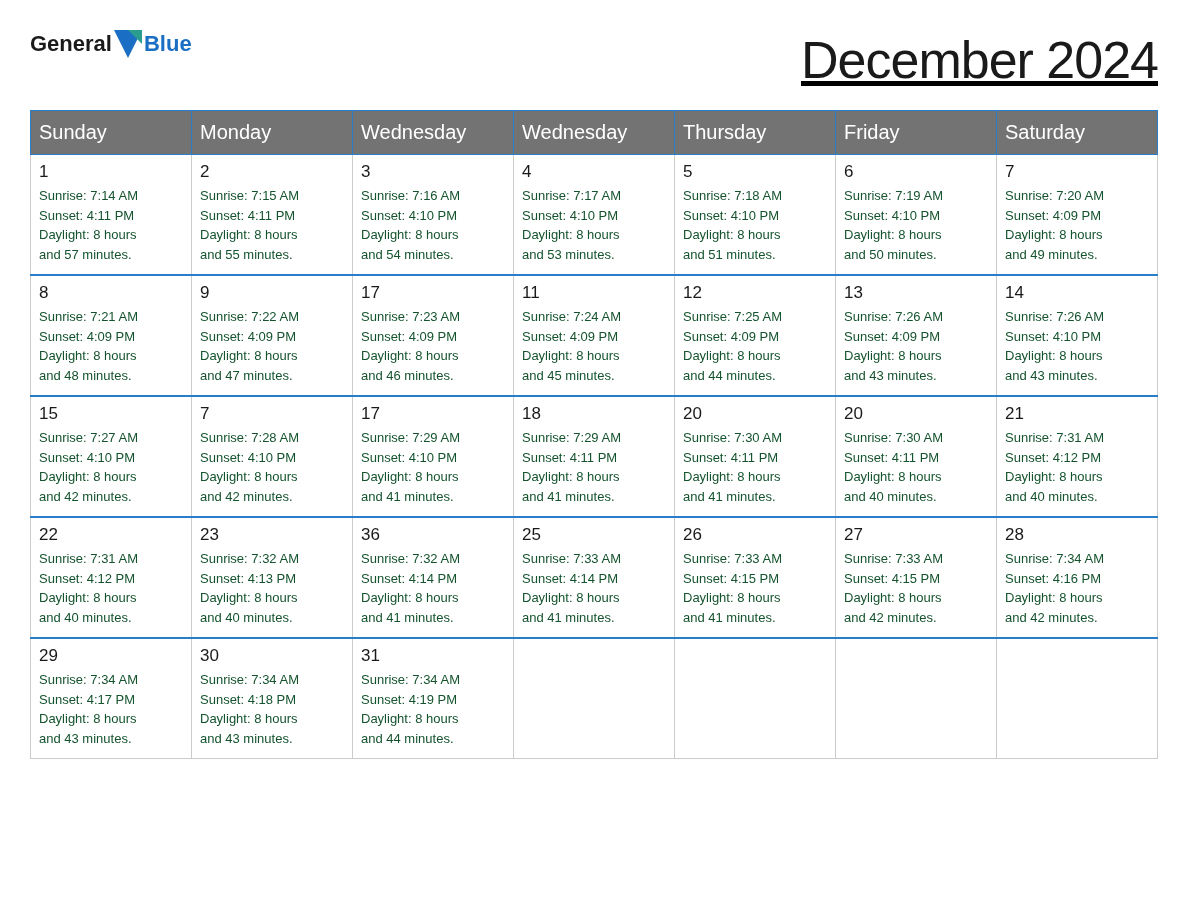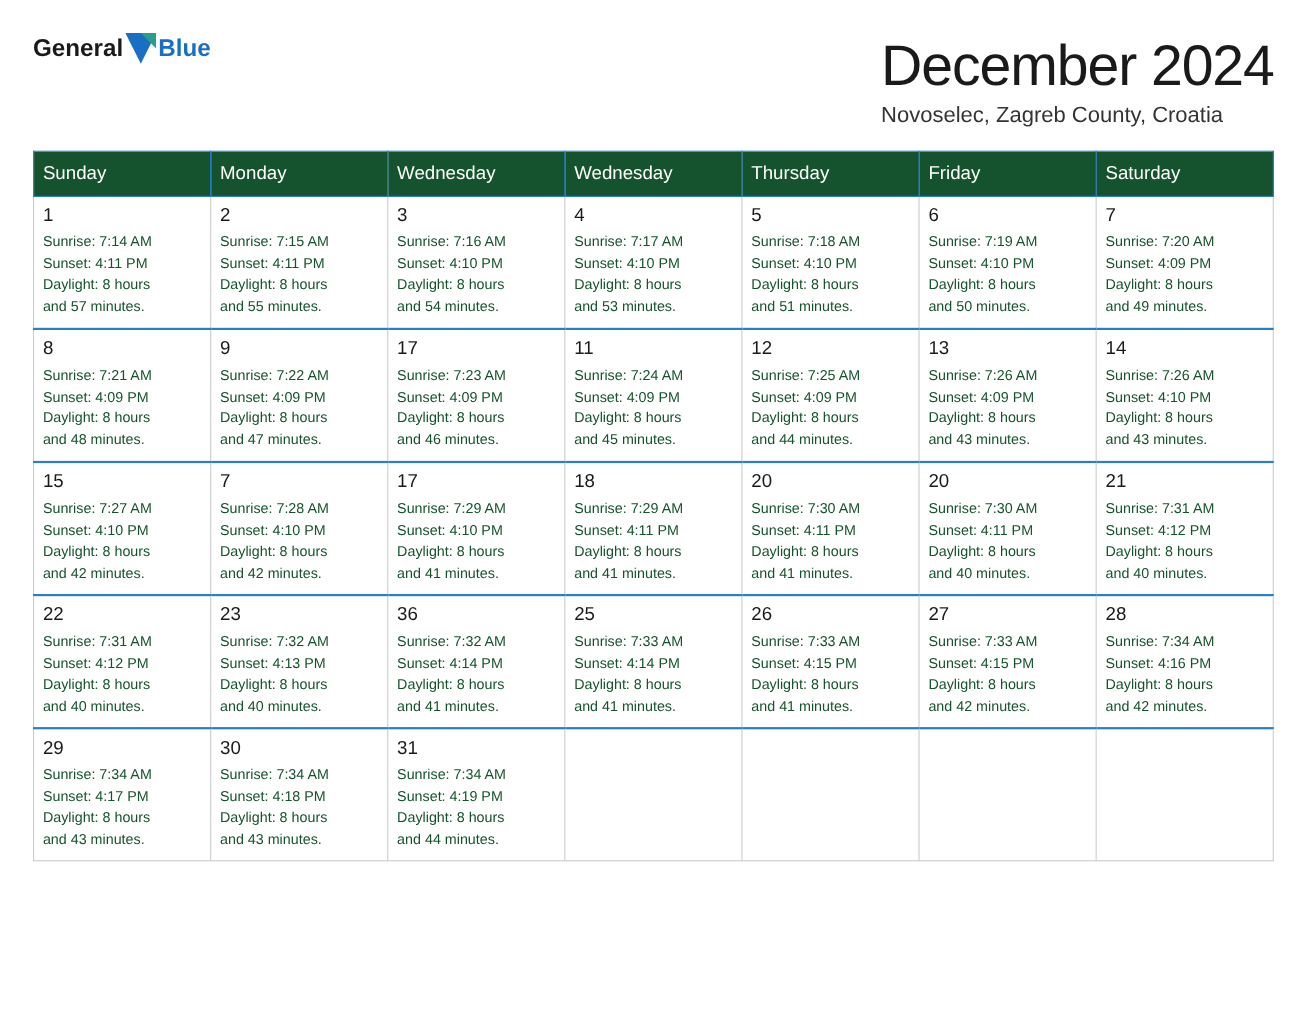--- a/index.html
+++ b/index.html
@@ -34,44 +34,45 @@
     .logo-icon {
       width: 28px;
       height: 28px;
       margin: 0 2px;
     }
     .logo-row {
       display: flex;
       align-items: center;
     }
     .title-area {
-      text-align: left;
+      text-align: right;
+      text-decoration: underline;
     }
     .month-title {
       font-size: 52px;
       font-weight: normal;
       color: #1a1a1a;
       letter-spacing: -1px;
     }
     .location-subtitle {
       font-size: 20px;
       color: #333;
       margin-top: 4px;
     }
     .calendar-table {
       width: 100%;
       border-collapse: collapse;
       table-layout: fixed;
     }
     .calendar-table th {
-      background-color: #14532d;
+      background-color: #737373;
       color: white;
       padding: 10px 8px;
       text-align: left;
-      font-size: 17px;
+      font-size: 20px;
       font-weight: normal;
       border: 1px solid #2a7dc9;
     }
     .calendar-table td {
       vertical-align: top;
       padding: 7px 8px 10px 8px;
       border: 1px solid #ccc;
       background: #fff;
       min-height: 90px;
       font-size: 13px;
@@ -107,21 +108,20 @@
         <polygon points="0,0 28,0 14,28" fill="#1a6fc4"></polygon>
         <polygon points="14,0 28,0 28,14" fill="#2a9d8f"></polygon>
       </svg>
     </div>
     <div class="logo-row">
       <span class="logo-text-blue">Blue</span>
     </div>
   </div>
   <div class="title-area">
     <div class="month-title">December 2024</div>
-    <div class="location-subtitle">Novoselec, Zagreb County, Croatia</div>
   </div>
 </div>
 
 <table class="calendar-table">
   <thead>
     <tr>
       <th>Sunday</th>
       <th>Monday</th>
       <th>Wednesday</th>
       <th>Wednesday</th>

